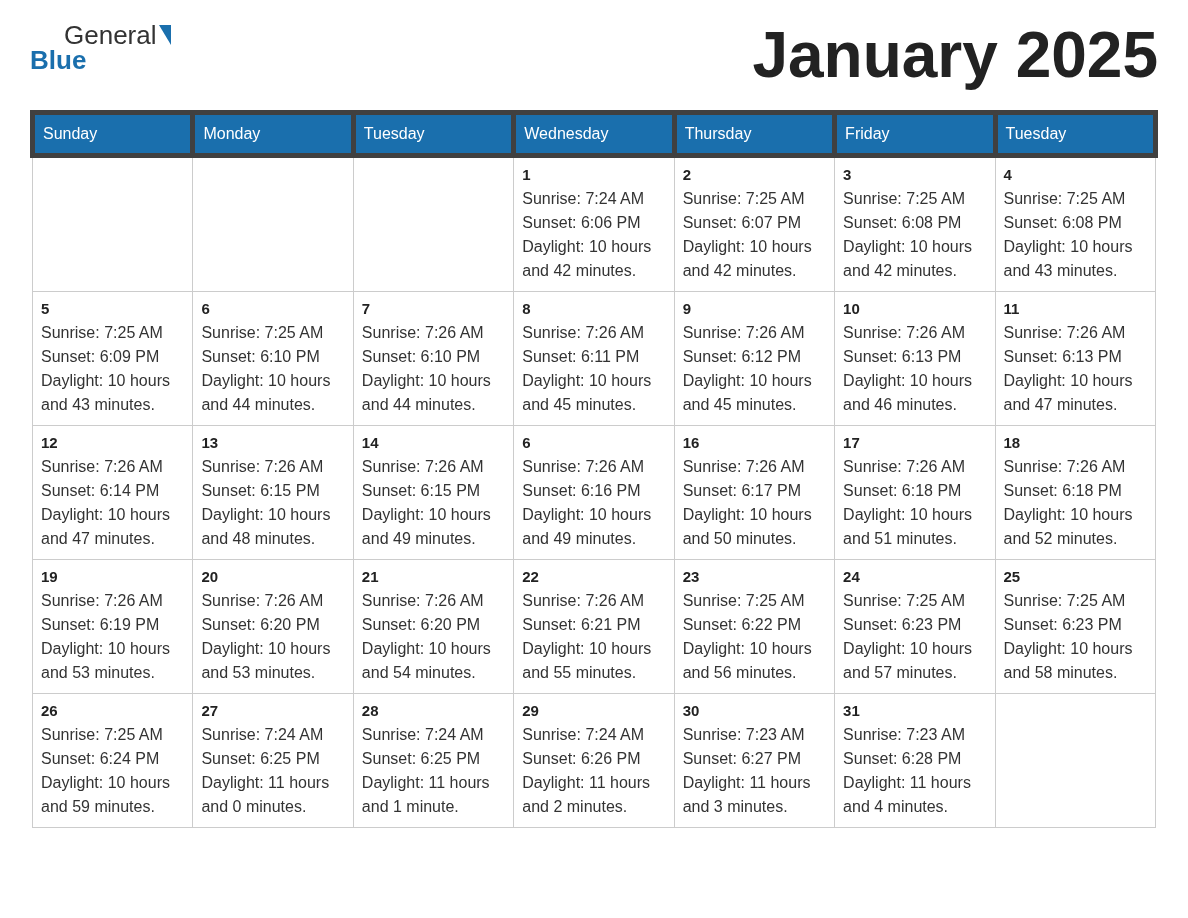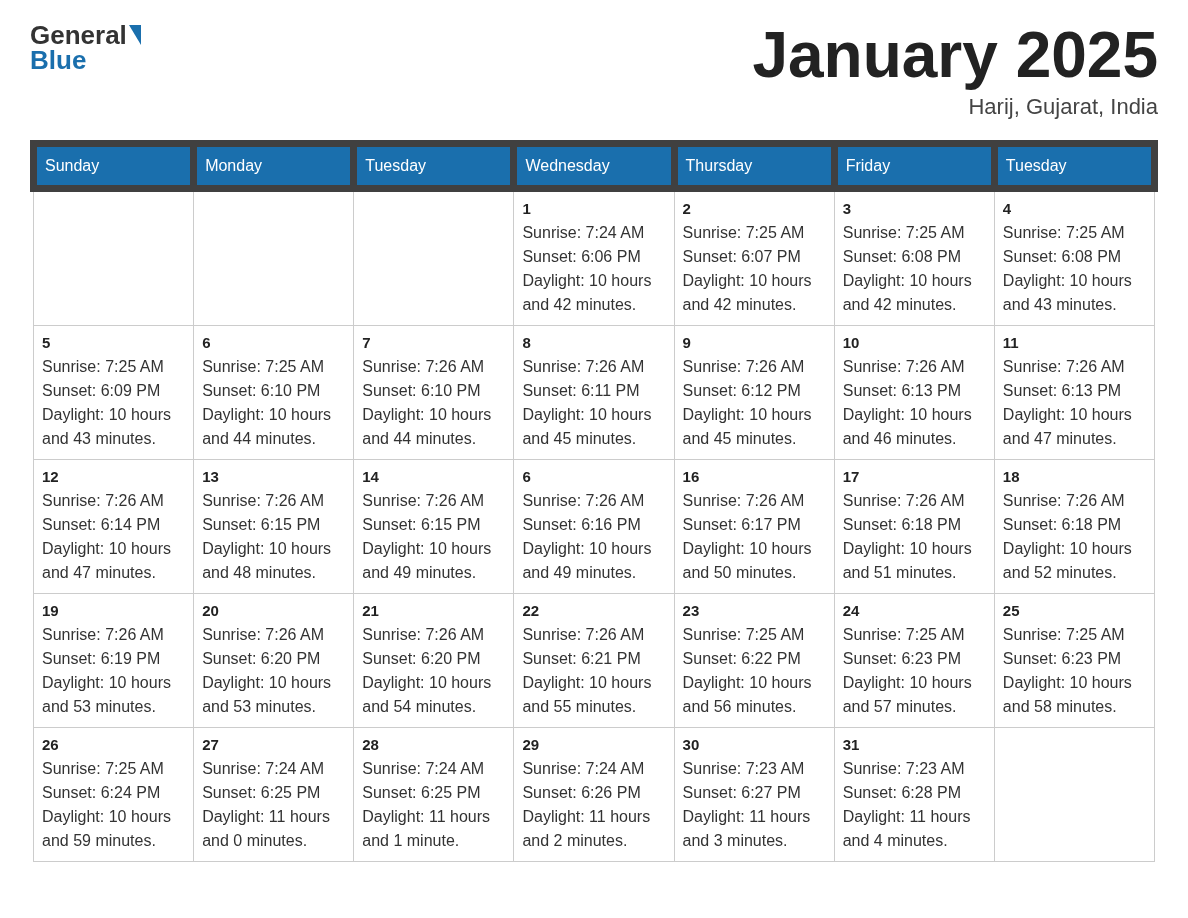--- a/index.html
+++ b/index.html
@@ -11,22 +11,23 @@
       min-height: 918px;
     }
     .header {
       display: flex;
       justify-content: space-between;
       align-items: flex-start;
       margin-bottom: 20px;
     }
     .logo-text-general {
       font-size: 26px;
-      font-weight: bold;
+      font-weight: normal;
       color: #333;
+      margin-left: 34px;
     }
     .logo-text-blue {
       font-size: 26px;
       font-weight: bold;
       color: #1a6fad;
       display: block;
       margin-top: -6px;
     }
     .title-section {
       text-align: right;
@@ -47,21 +48,21 @@
       border-collapse: collapse;
       table-layout: fixed;
     }
     thead th {
       background-color: #1a6fad;
       color: #fff;
       font-size: 16px;
       font-weight: normal;
       padding: 10px 8px;
       text-align: left;
-      border: 7px solid #404040;
+      border: 5px solid #404040;
     }
     tbody td {
       vertical-align: top;
       padding: 8px;
       border: 1px solid #ccc;
       height: 110px;
       font-size: 13px;
       color: #333;
     }
     .day-num {
@@ -112,21 +113,20 @@
     <div class="logo-line1">
       <span class="logo-text-general">General</span>
       <span class="blue-triangle"></span>
     </div>
     <div class="logo-line2">
       <span class="logo-text-blue">Blue</span>
     </div>
   </div>
   <div class="title-section">
     <div class="calendar-title">January 2025</div>
-    <div class="calendar-subtitle">Harij, Gujarat, India</div>
   </div>
 </div>
 
 <table>
   <thead>
     <tr>
     <th>Sunday</th>
         <th>Monday</th>
         <th>Tuesday</th>
         <th>Wednesday</th>

